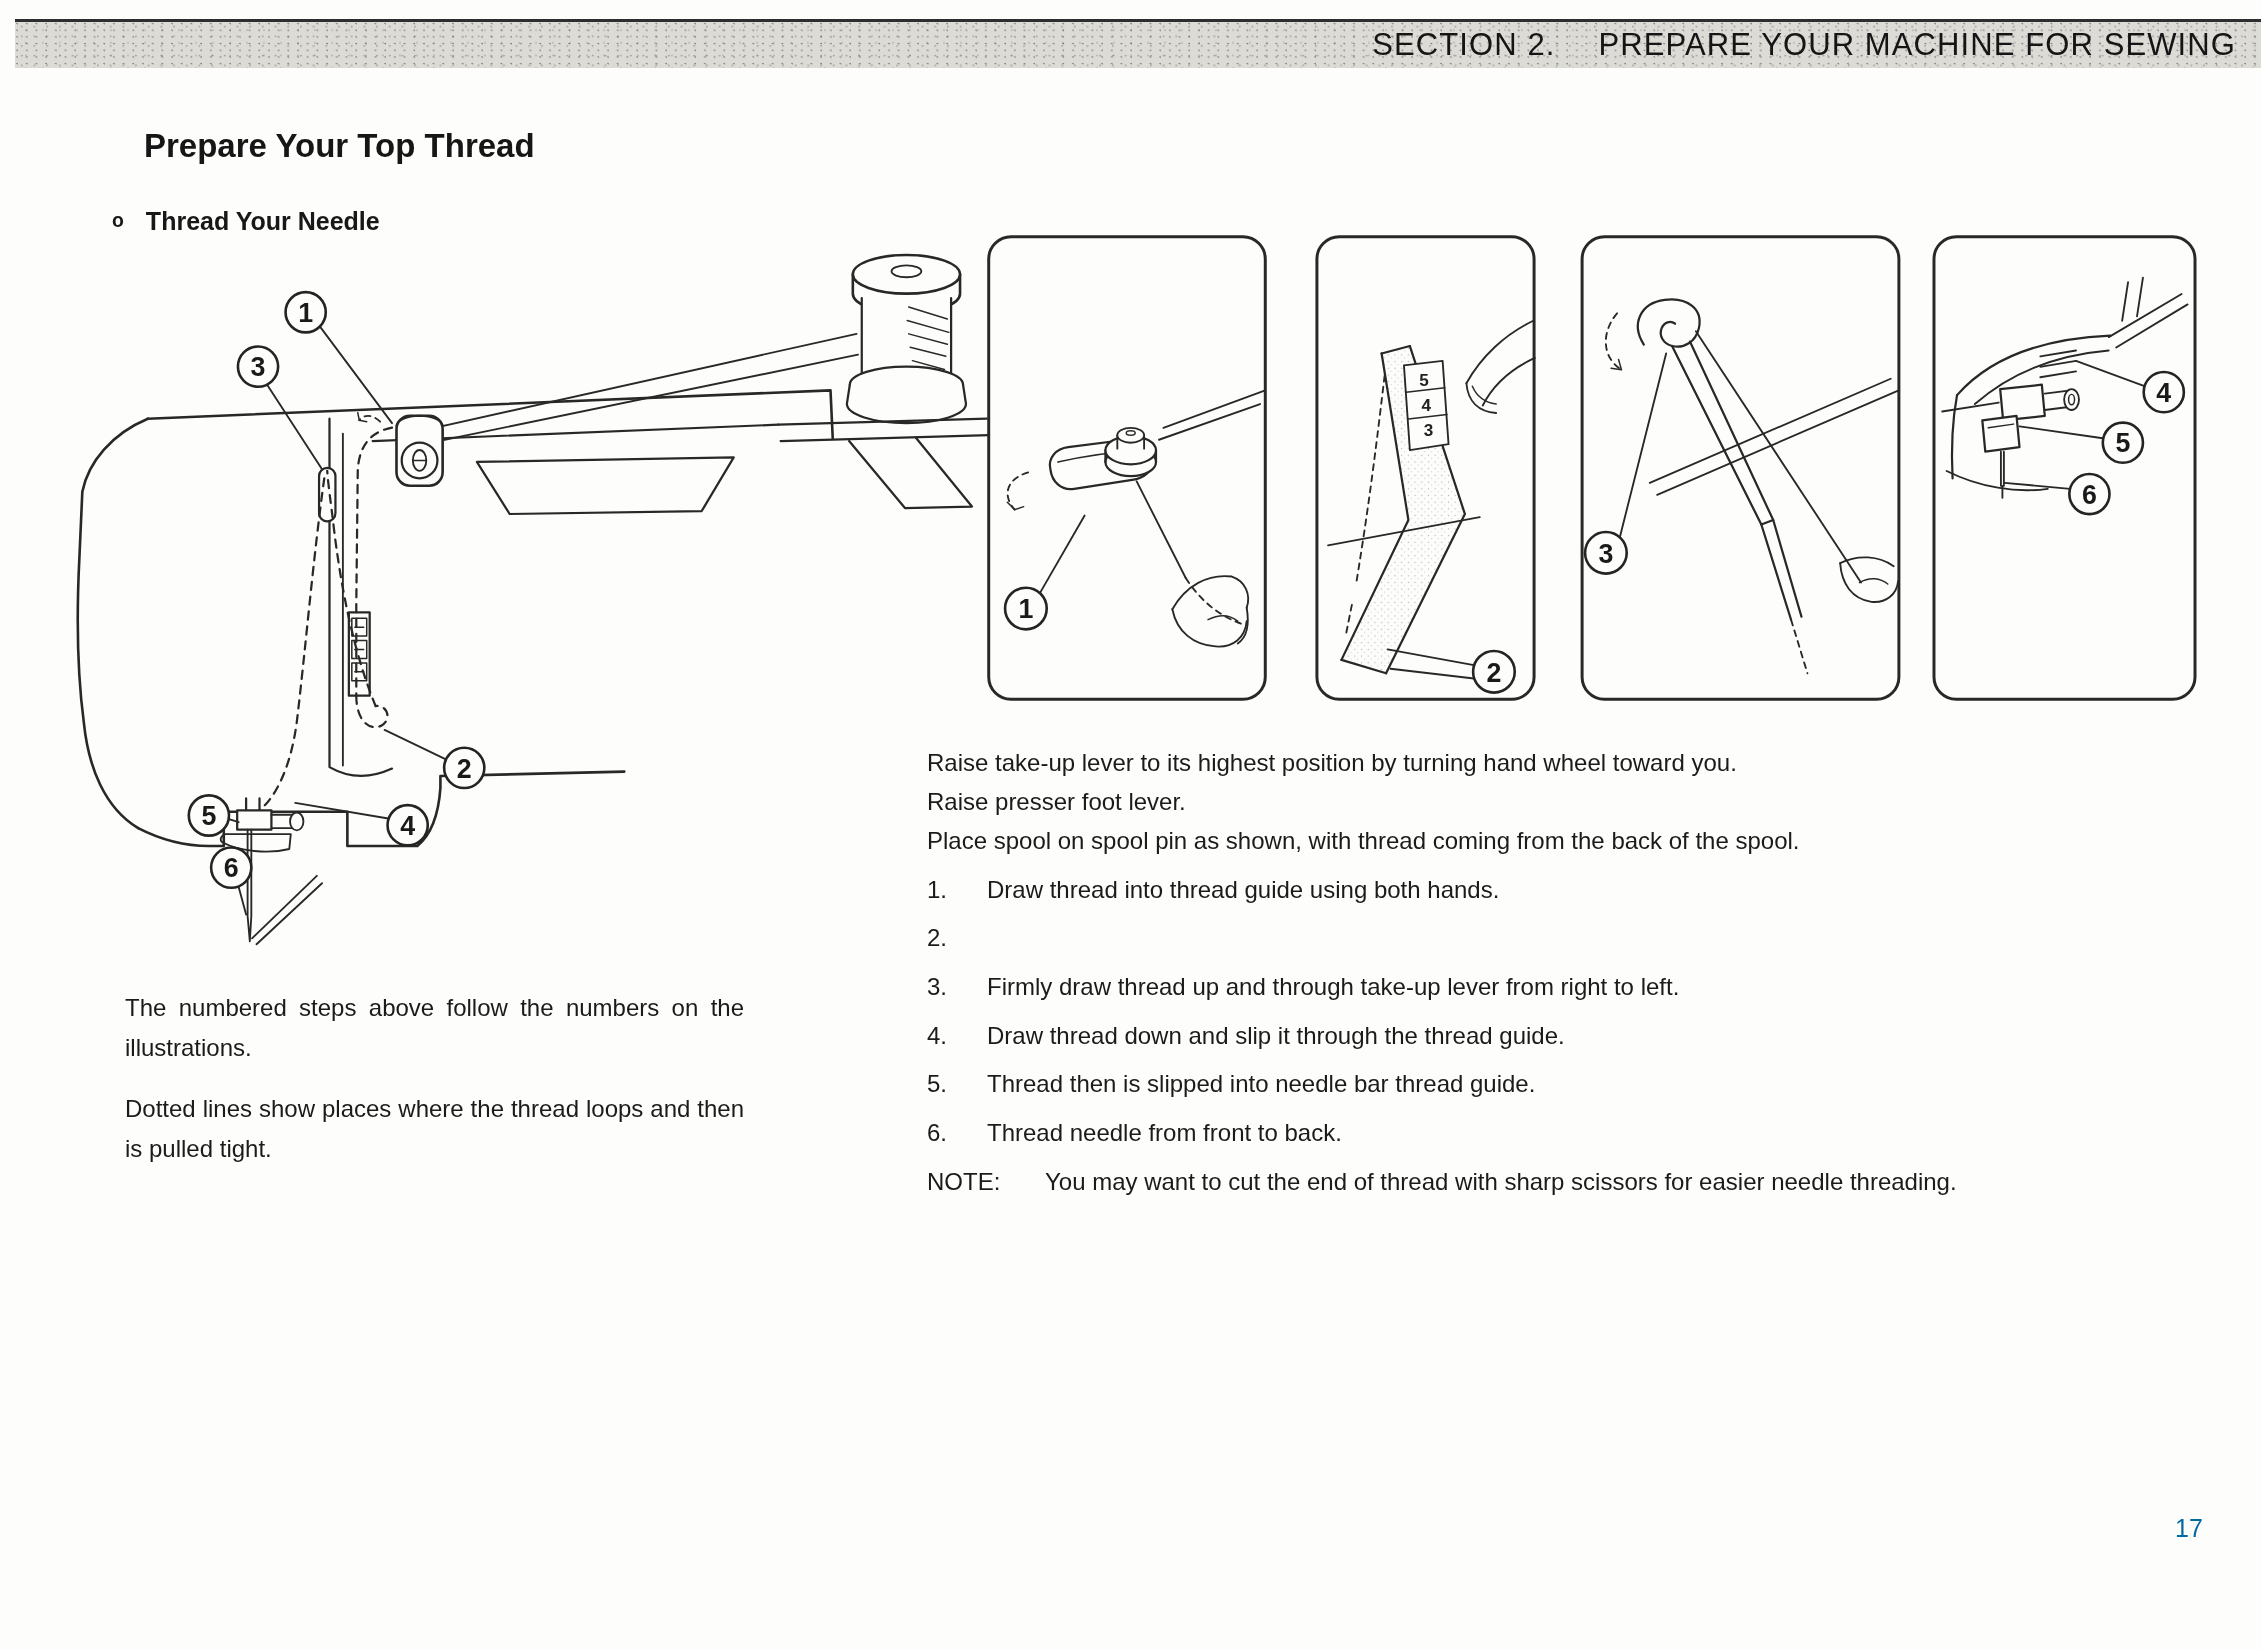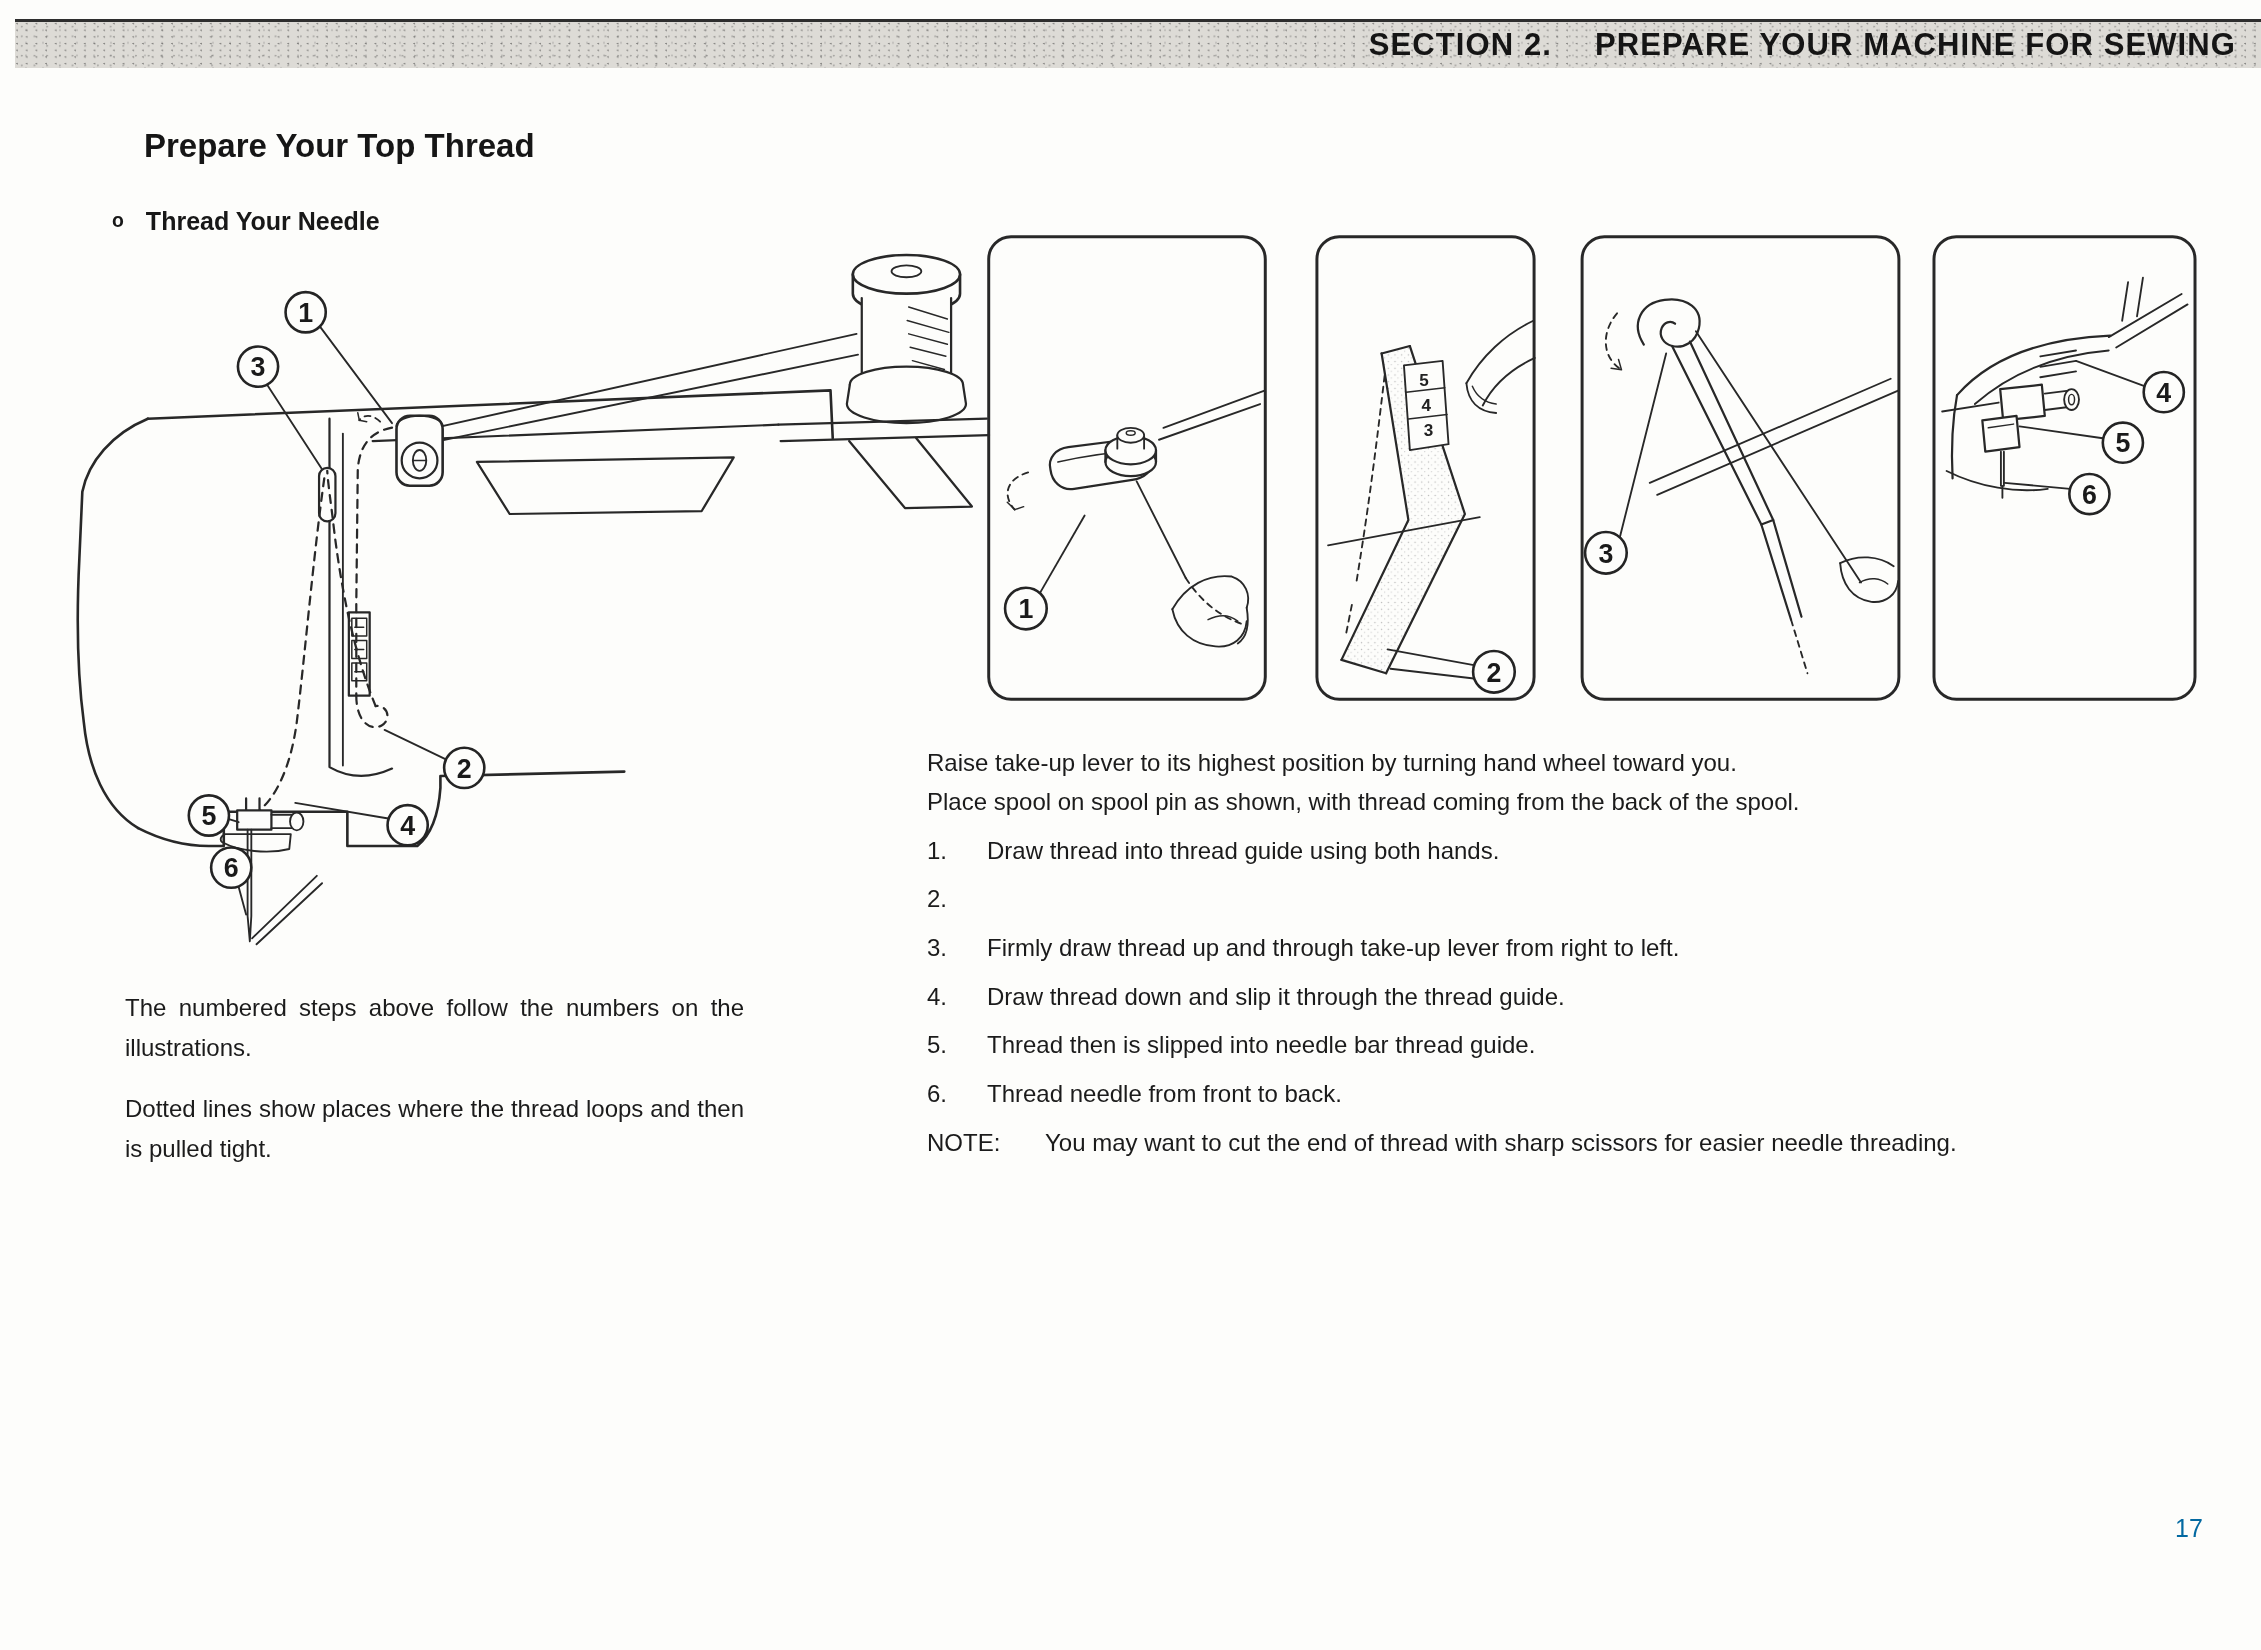--- a/index.html
+++ b/index.html
@@ -24,21 +24,21 @@
       radial-gradient(circle at 11px 8.2px, rgba(110,110,110,.30) 0.7px, transparent 1.3px);
     background-size:9.7px 6.7px, 12.7px 9.7px, 17px 12.7px;
     border-top:3.7px solid #2e2e2e;
     display:flex;
     align-items:center;
     justify-content:flex-end;
   }
   .band .bandtext{
     padding-right:25px;
     font-size:31px;
-    font-weight:bold;
+    font-weight:normal;
     letter-spacing:1.1px;
     color:#151515;
     white-space:nowrap;
   }
   .band .bandtext .sep{display:inline-block;width:43px;}
   
   .h-main{
     position:absolute; left:144px; top:127px;
     font-size:33px; font-weight:bold; color:#161616;
   }
@@ -342,20 +342,21 @@
     </g>
     <g>
       <circle class="callout-circle" cx="214" cy="351" r="27"></circle>
       <text class="callout-num" x="214" y="352" text-anchor="middle" dominant-baseline="central">6</text>
     </g>
   </svg>
   </div>
 
   <div class="rcol">
     <p class="intro">Raise take-up lever to its highest position by turning hand wheel toward you.</p>
+    <p class="intro">Raise presser foot lever.</p>
     <p class="intro">Place spool on spool pin as shown, with thread coming from the back of the spool.</p>
 
     <div class="steps">
       <div class="step">
         <span class="num">1.</span>
         <span class="txt">Draw thread into thread guide using both hands.</span>
       </div>
       <div class="step">
         <span class="num">2.</span>
       </div>

